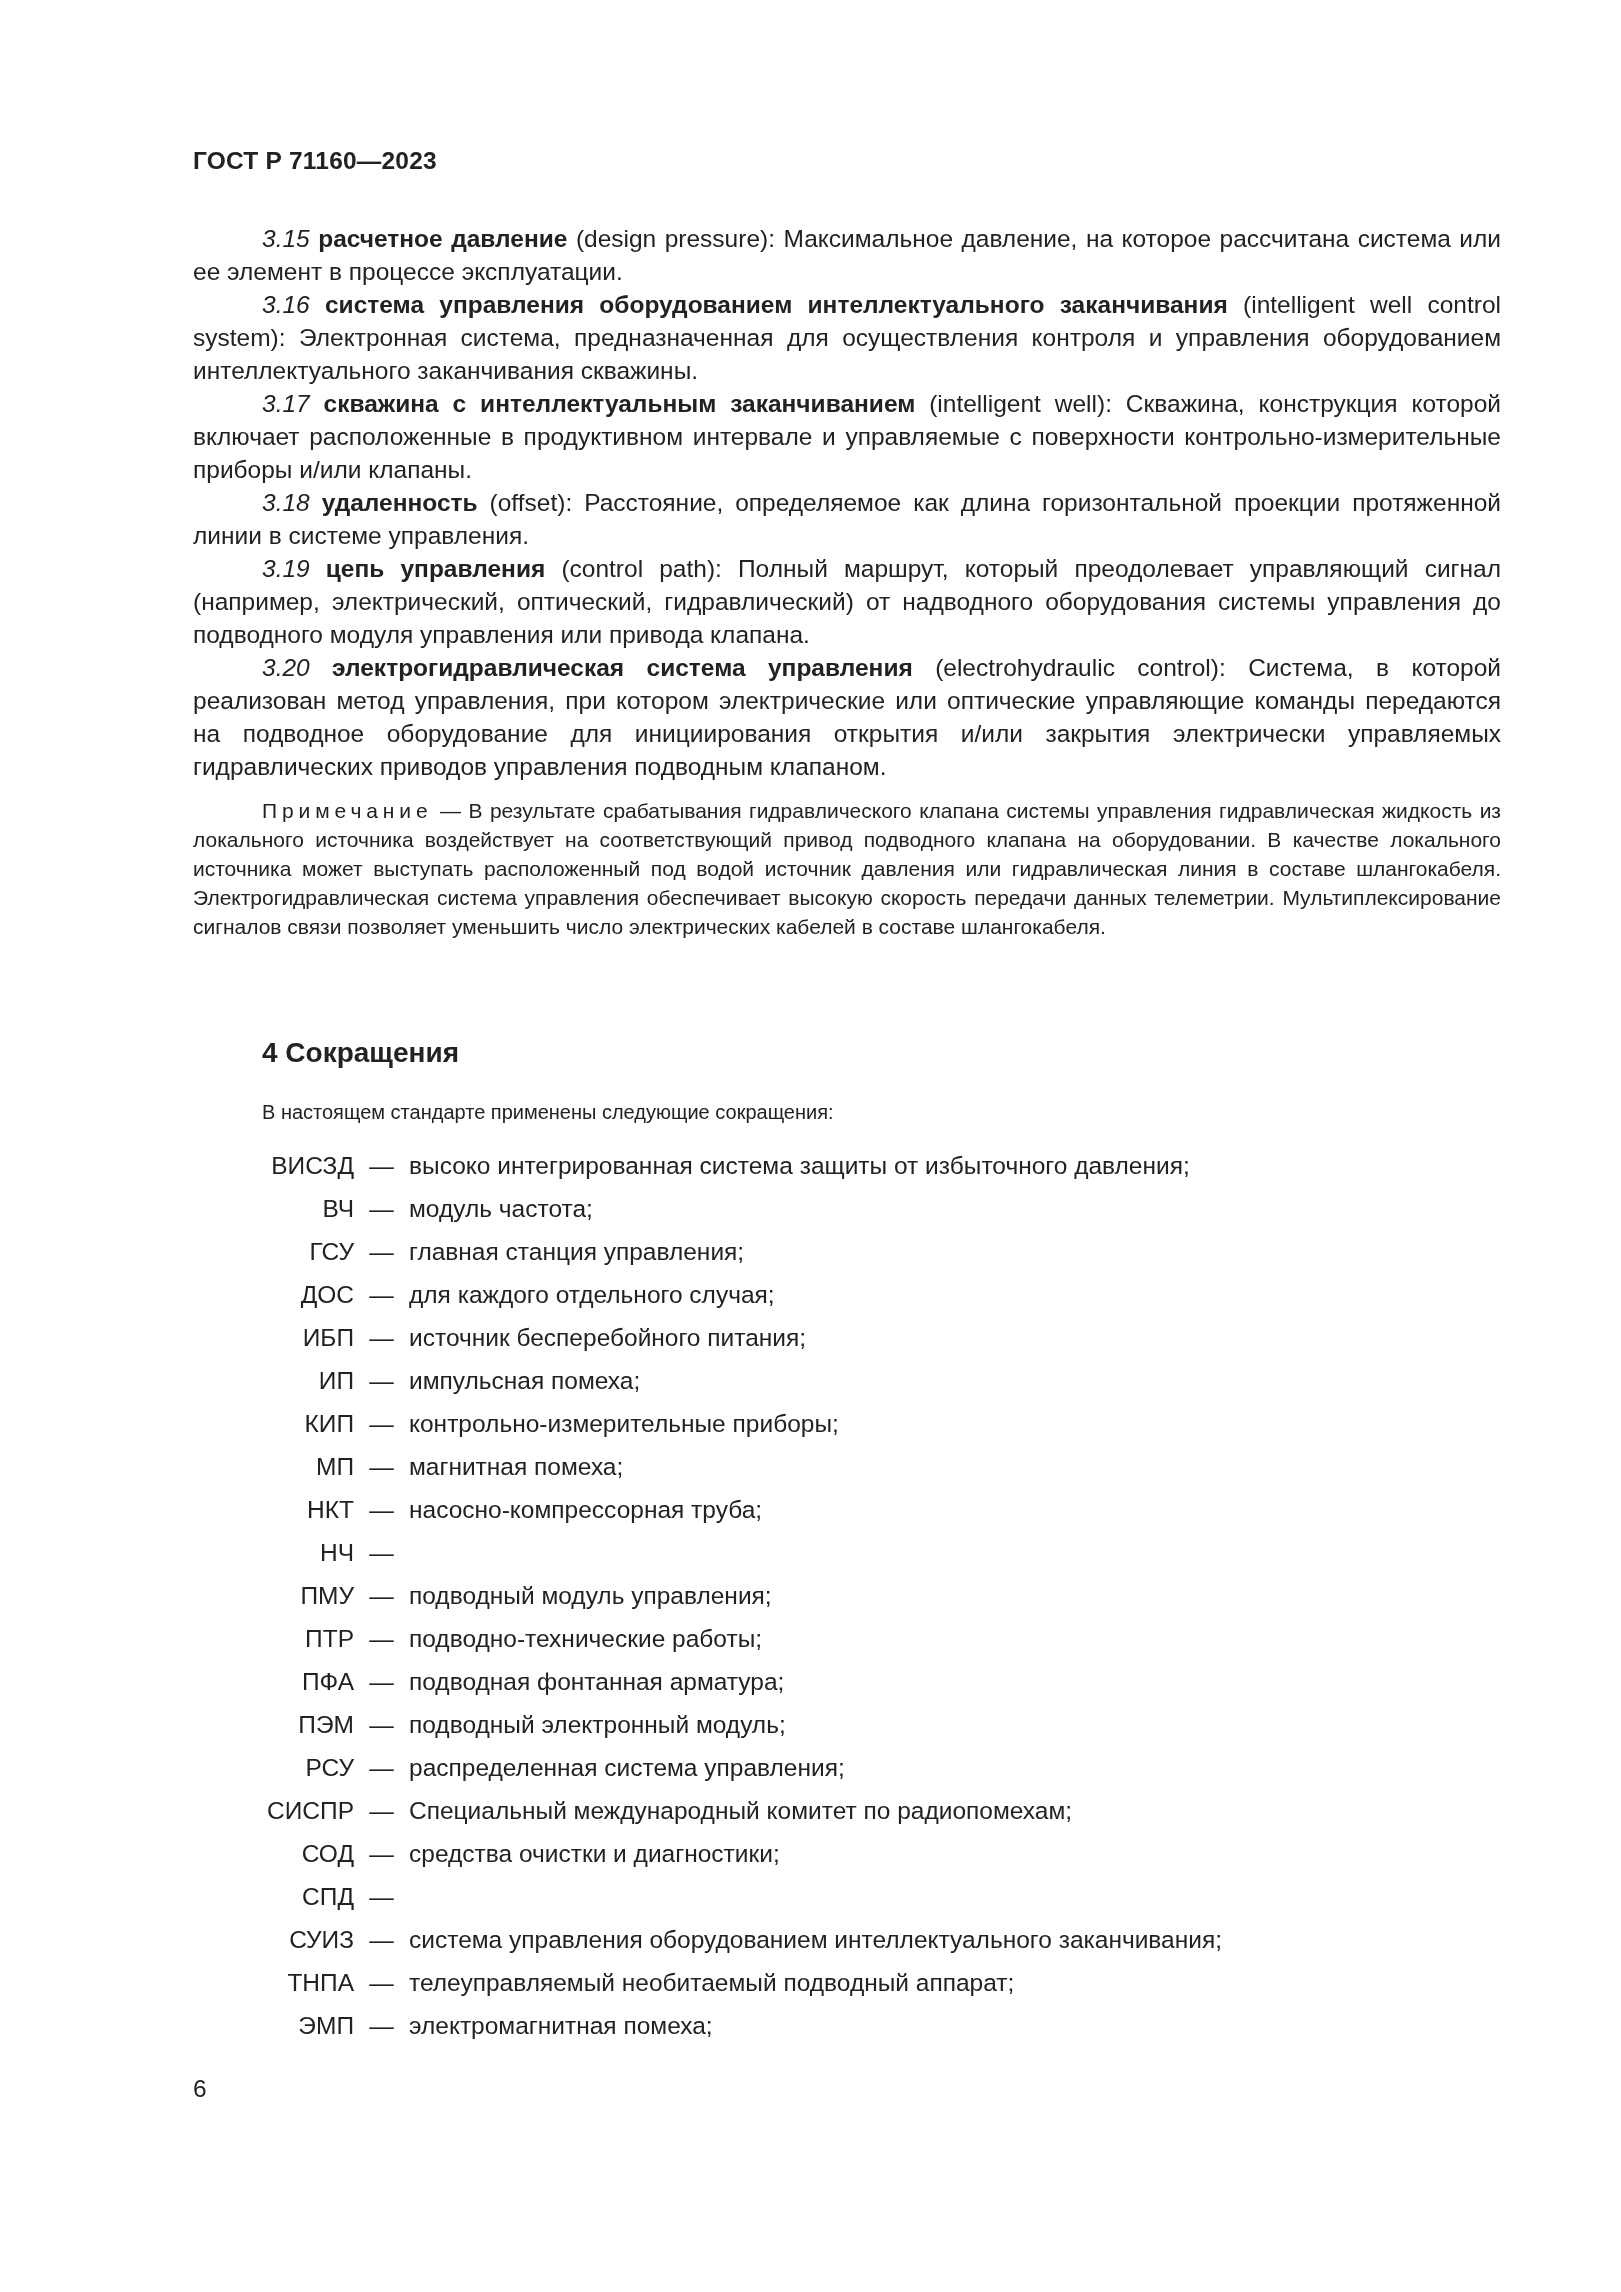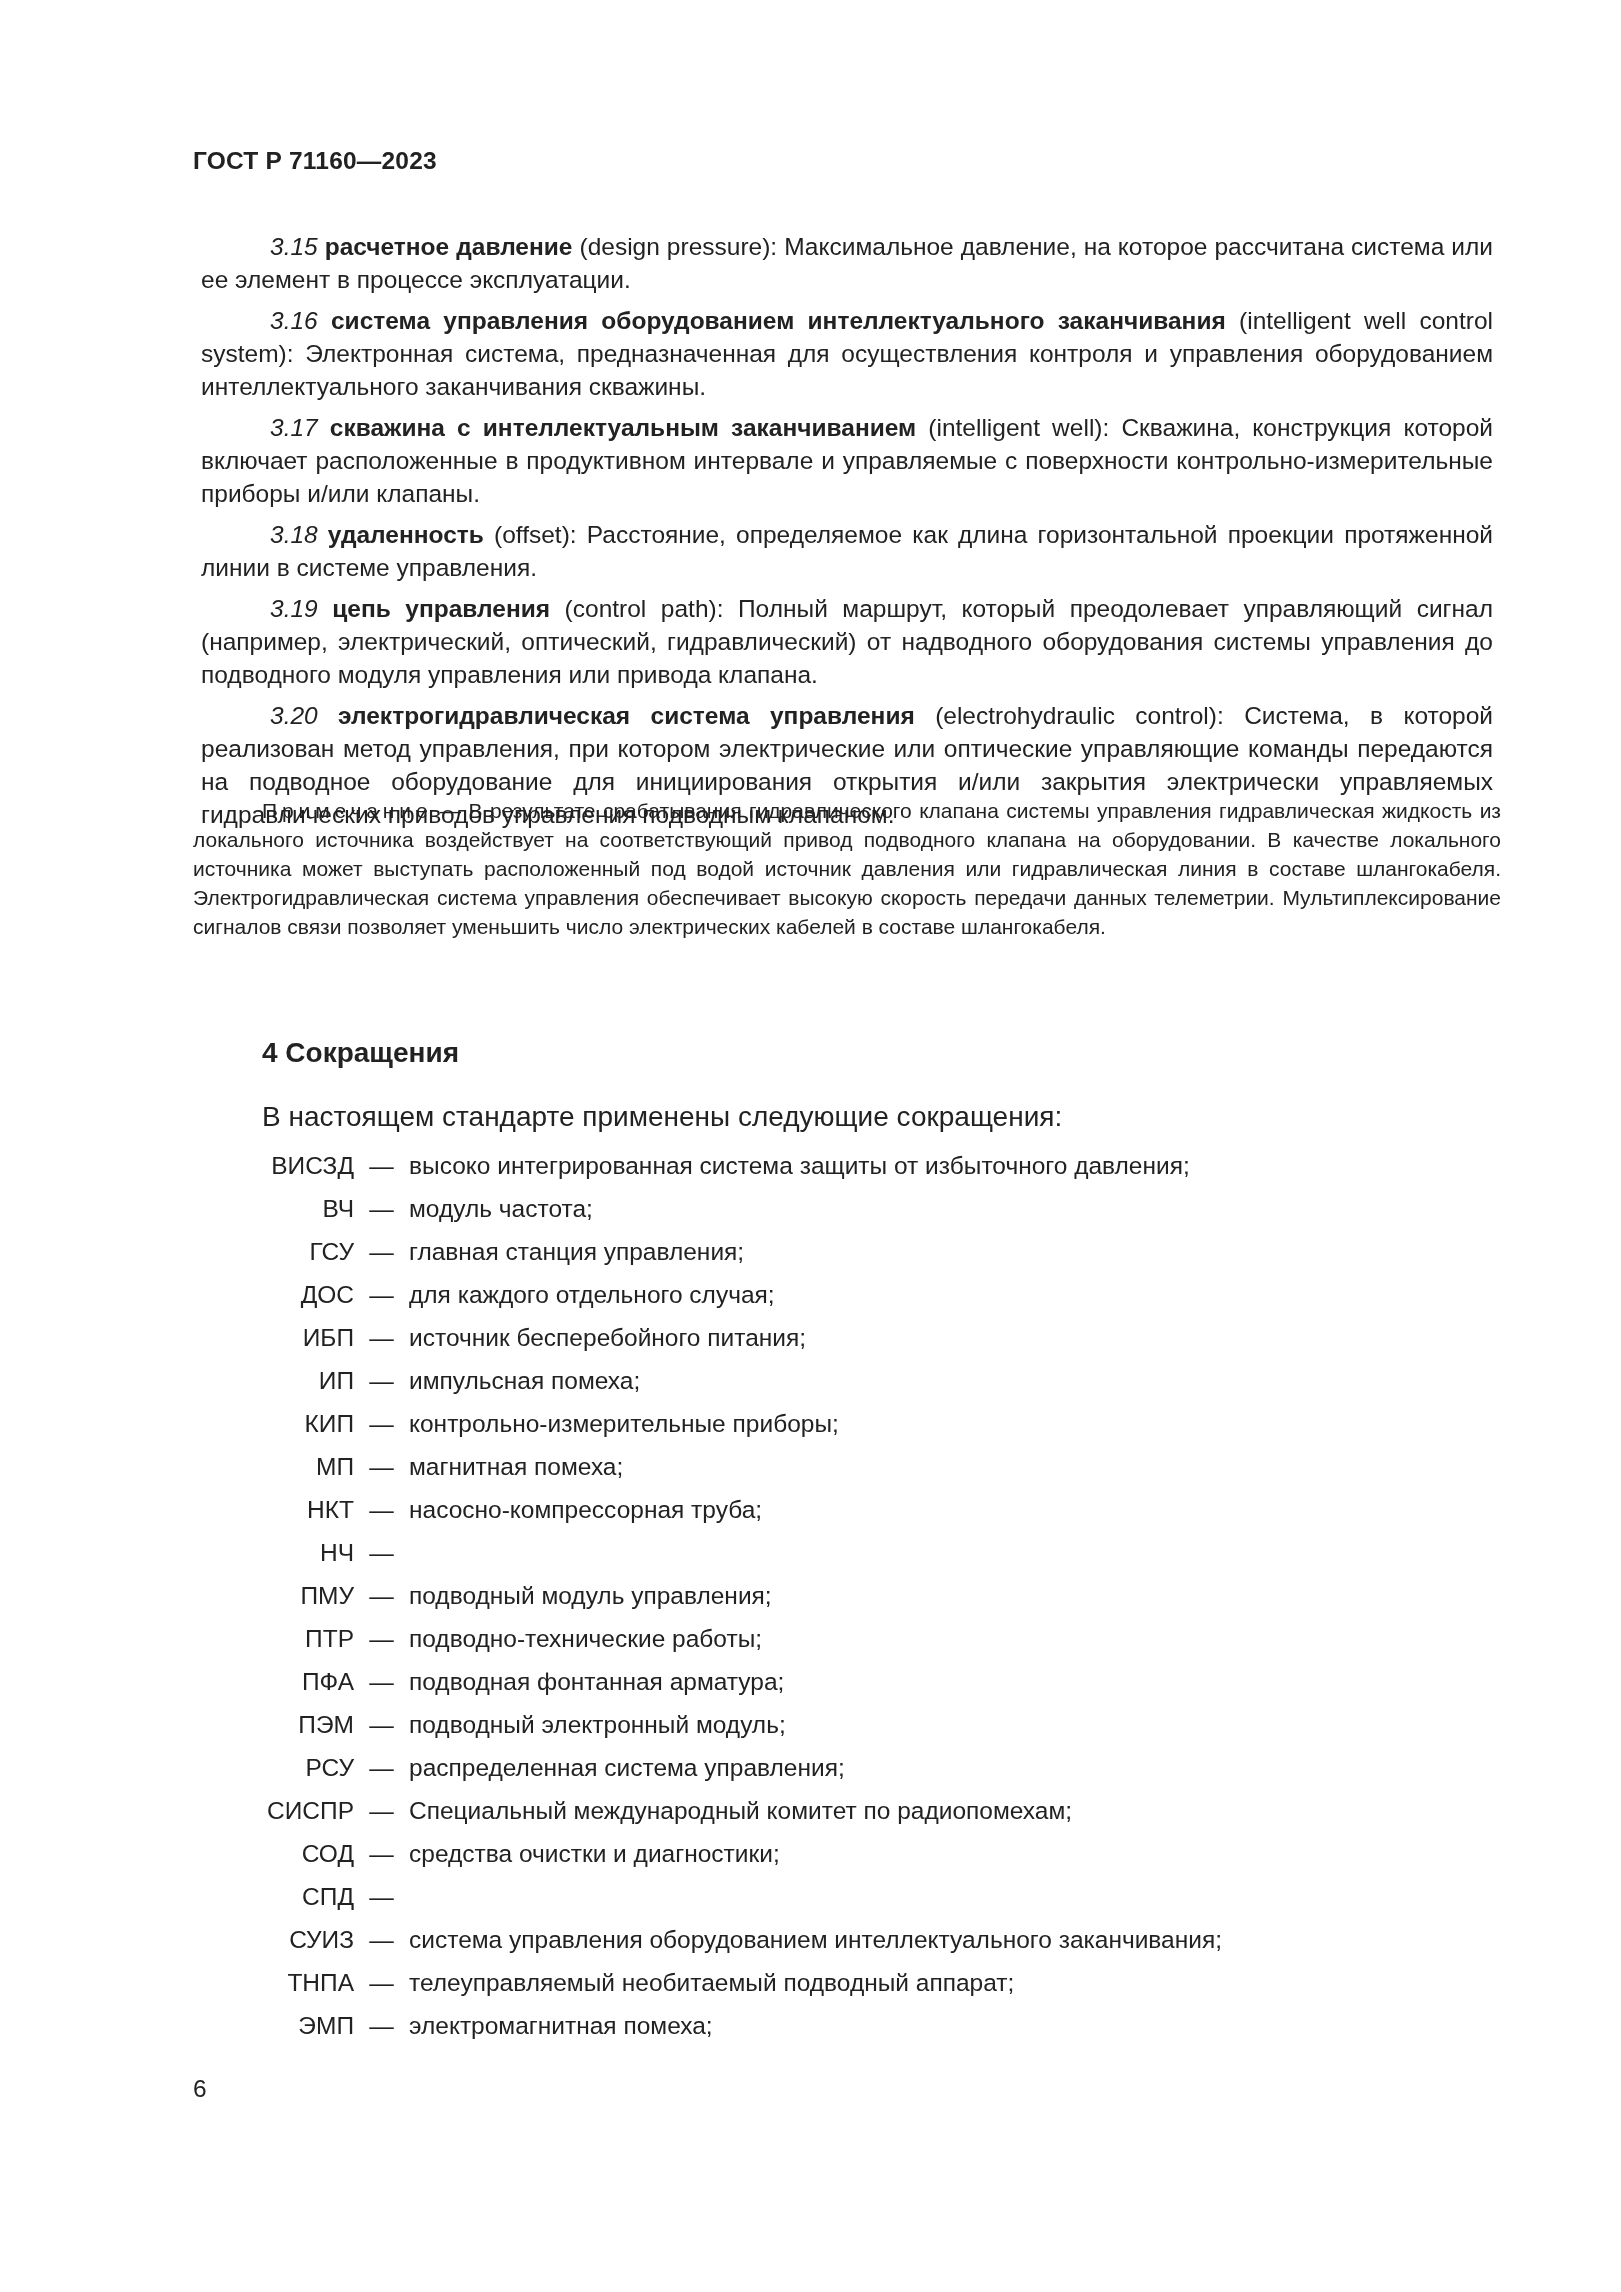--- a/index.html
+++ b/index.html
@@ -1,26 +1,26 @@
 <!DOCTYPE html>
 <html><head>
   <meta charset="utf-8">
   <style>
     html, body { margin: 0; padding: 0; background: #ffffff; }
     body { width: 1621px; height: 2293px; position: relative; overflow: hidden;
            font-family: "Liberation Sans", sans-serif; color: #222222; }
     .page-header { position: absolute; left: 193px; top: 147px; font-size: 24.5px; font-weight: bold; letter-spacing: 0.2px; }
     .defs { position: absolute; left: 193px; top: 222px; width: 1308px; font-size: 24.5px; line-height: 33px; text-align: justify; }
-    .def { margin: 8px; text-indent: 69px; }
+    .def { margin: 0; text-indent: 69px; }
     .def .num { font-style: italic; }
     .def .term { font-weight: bold; }
     .note { position: absolute; left: 193px; top: 796px; width: 1308px; font-size: 21px; line-height: 29px; text-align: justify; text-indent: 69px; margin: 0; }
     .note .note-label { letter-spacing: 4.9px; }
     .section-title { position: absolute; left: 262px; top: 1037px; font-size: 28px; font-weight: bold; }
-    .intro { position: absolute; left: 262px; top: 1101px; font-size: 28px; }
+    .intro { position: absolute; left: 262px; top: 1101px; font-size: 20px; }
     .abbr-list { position: absolute; left: 193px; top: 1144px; width: 1313px; }
     .abbr-row { display: flex; height: 43px; font-size: 24.5px; align-items: center; }
     .abbr-row .abbr { width: 161px; text-align: right; }
     .abbr-row .dash { width: 55px; text-align: center; }
     .abbr-row .desc { flex: 1; }
     .page-number { position: absolute; left: 193px; top: 2075px; font-size: 24.5px; }
   </style>
 </head>
 <body>
 

